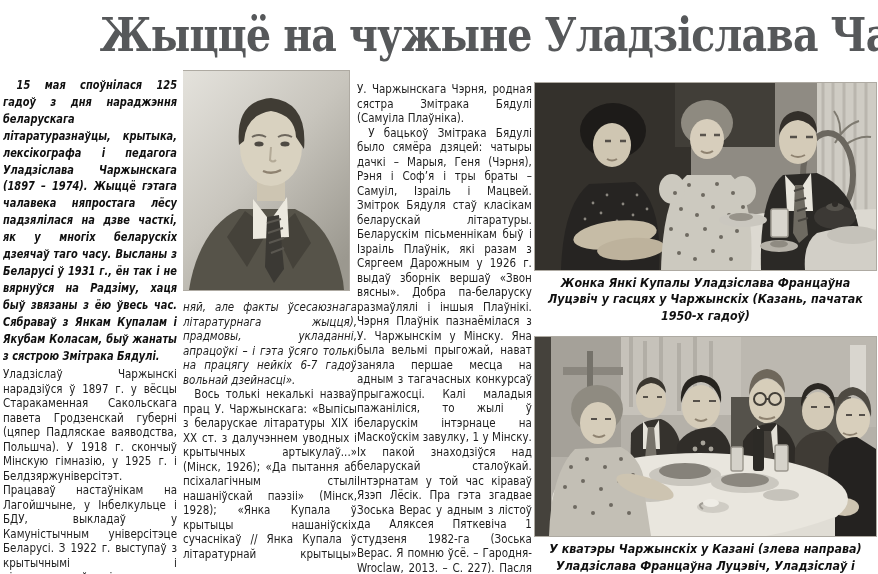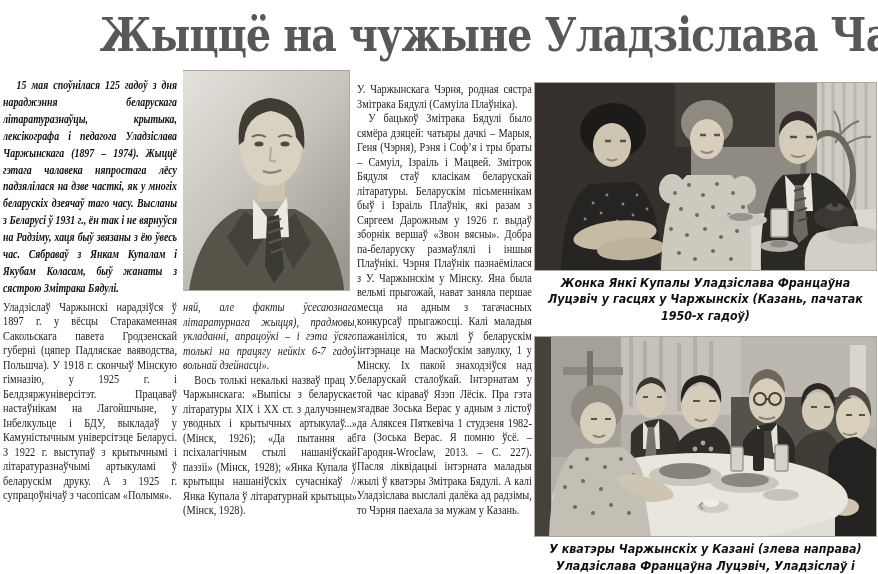--- a/index.html
+++ b/index.html
@@ -6,21 +6,21 @@
   .page{position:relative;width:878px;height:574px;background:#ffffff;overflow:hidden;
         font-family:"DejaVu Sans",sans-serif;}
 
   
   .headline{position:absolute;top:0;left:0;width:878px;height:74px;text-align:center;white-space:nowrap;}
   .headline-inner{display:inline-block;font-family:"DejaVu Serif",serif;font-weight:700;
         font-size:47px;line-height:70px;color:#56585a;letter-spacing:-1px;
         transform:scaleX(0.84);transform-origin:50% 50%;}
 
   
-  .col{position:absolute;overflow:hidden;font-family:Liberation Serif, serif;}
+  .col{position:absolute;overflow:hidden;}
   .col1{left:3px;top:77px;width:174px;height:497px;}
   .col2{left:183px;top:64px;width:173px;height:498px;}
   .col3{left:357px;top:82px;width:175px;height:497px;}
 
   .cp{width:200px;transform:scaleX(0.87);transform-origin:0 0;margin:0;
       font-size:11.9px;line-height:14.5px;text-align:justify;color:#1d1d1d;}
   .col3 .cp{width:201px;}
   .indent{text-indent:13px;}
   .quote{font-style:italic;}
   .lead{width:230px;transform:scaleX(0.7565);transform-origin:0 0;margin:0 0 3px 0;

